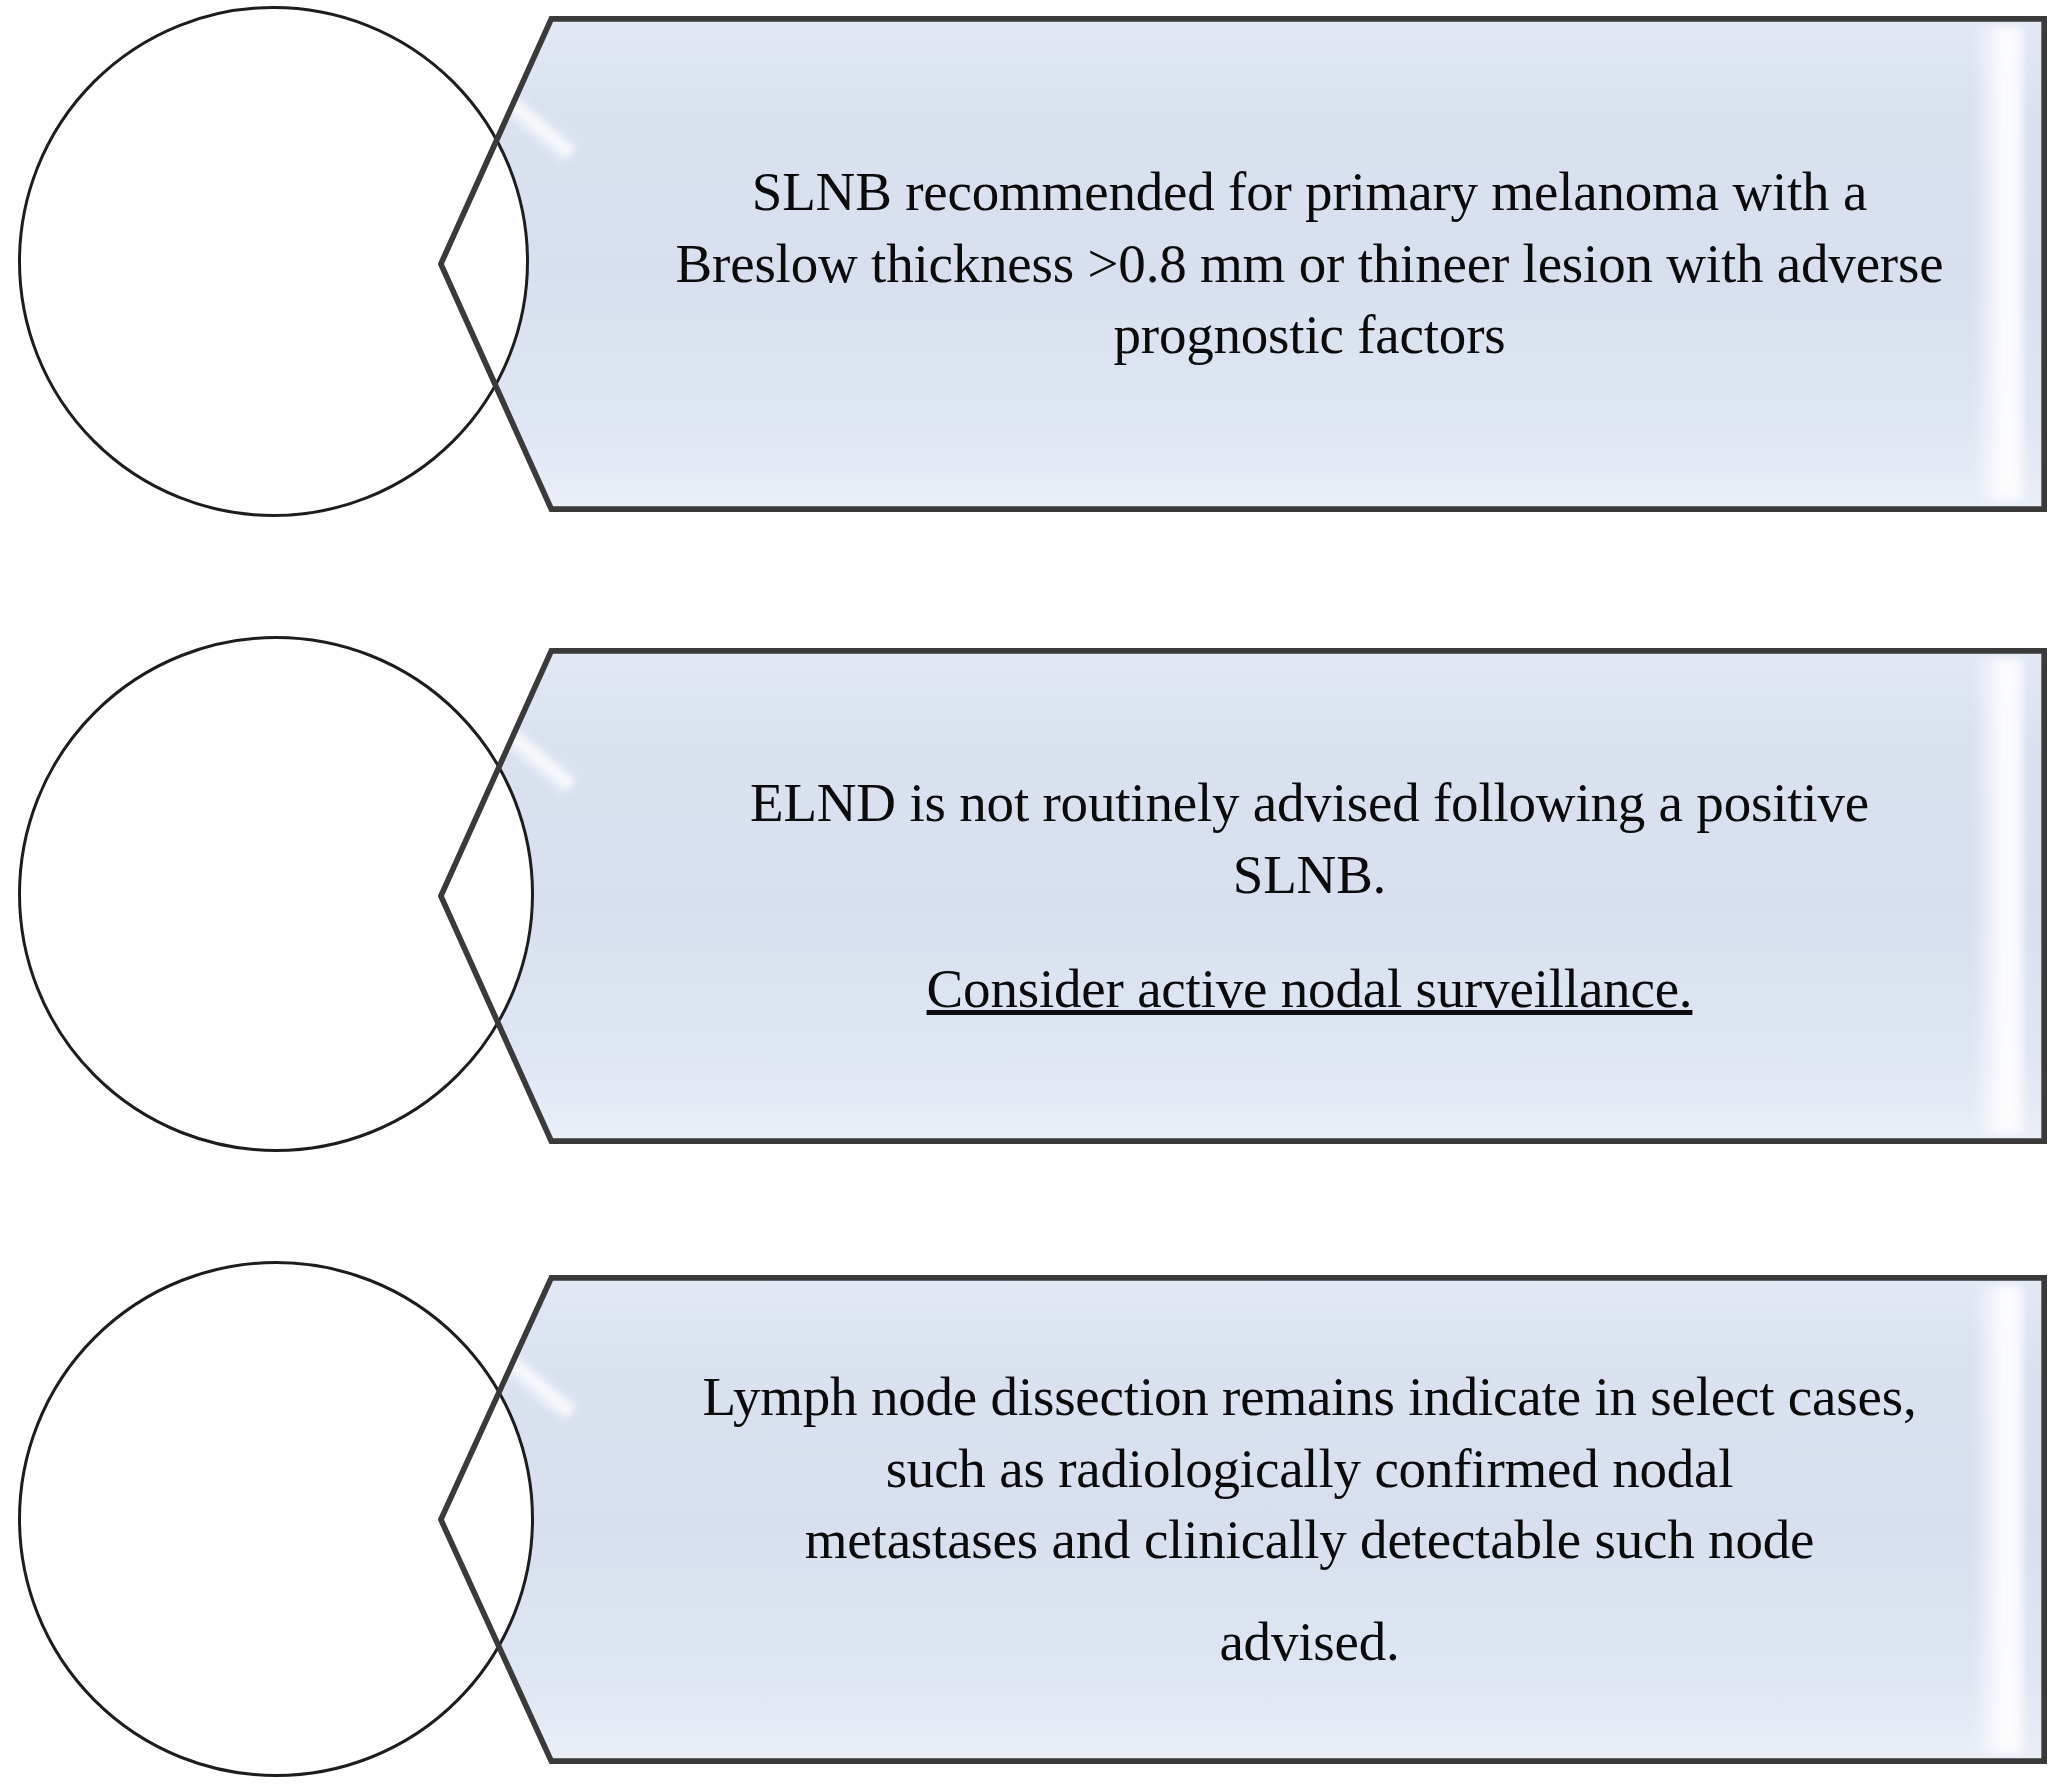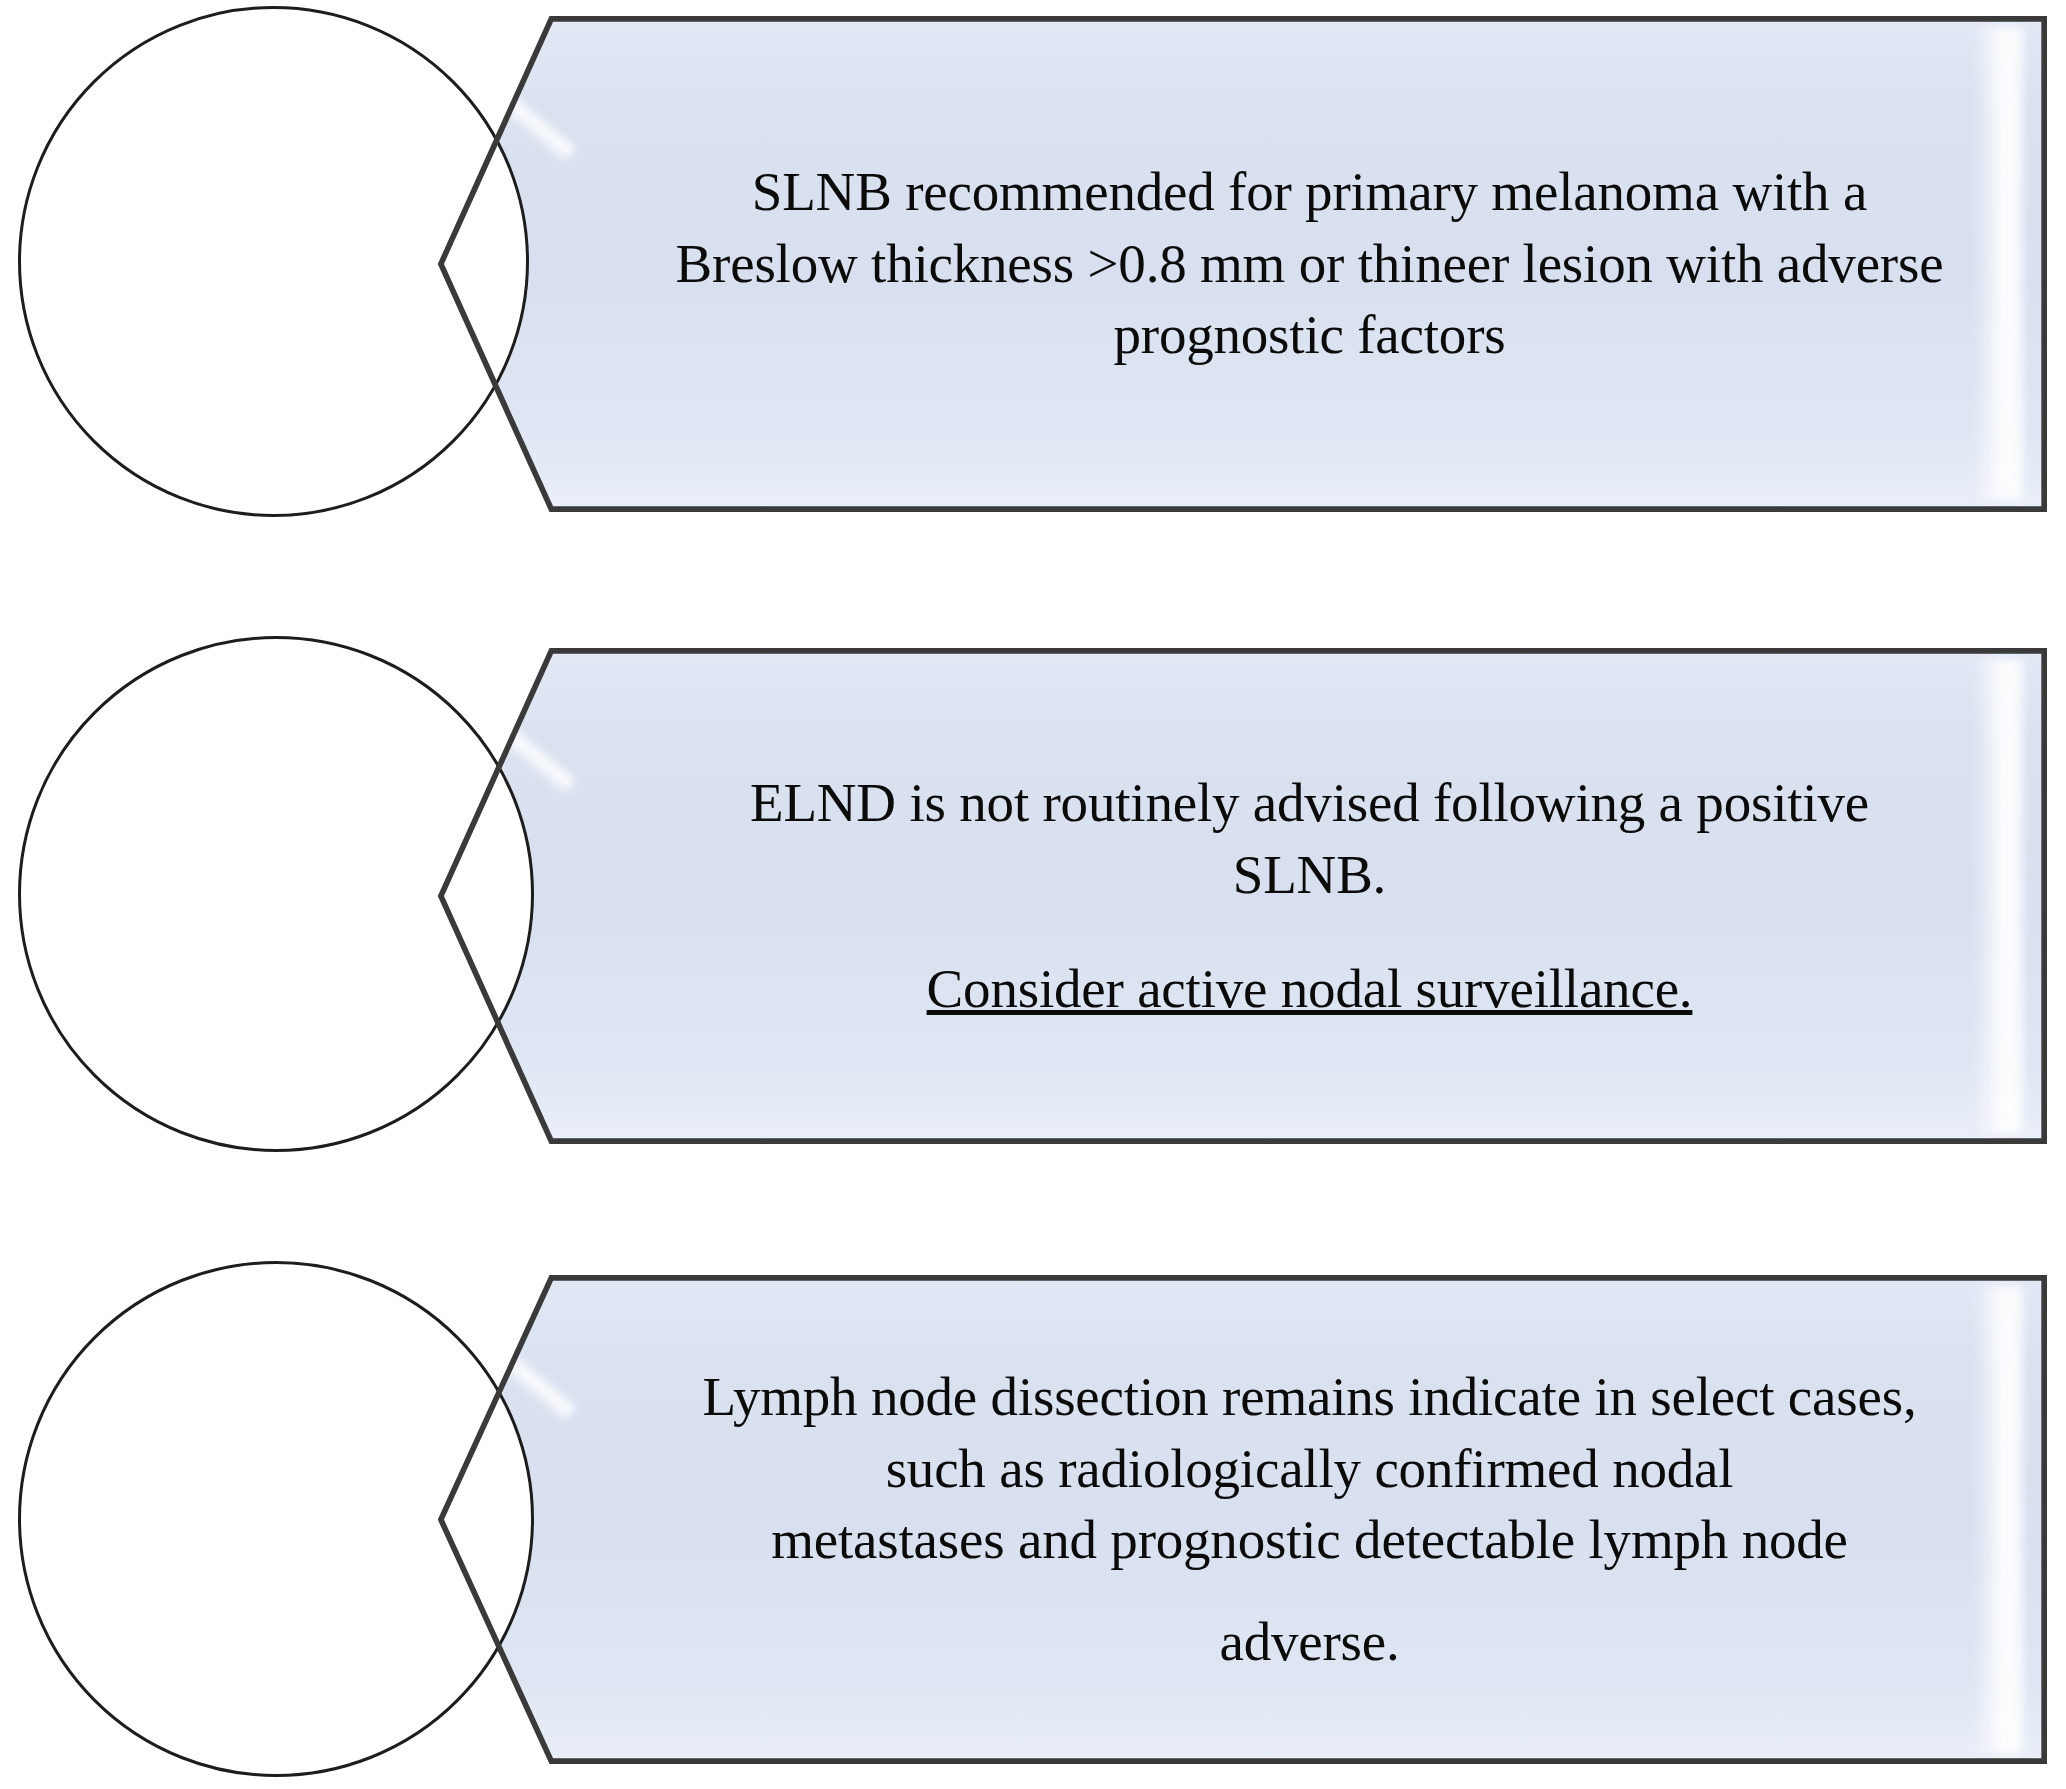--- a/index.html
+++ b/index.html
@@ -185,19 +185,19 @@
     </div>
 
     <svg class="banner-outline" style="left:438px; top:1275px; width:1609px; height:489px;" viewBox="0 0 2272 690" preserveAspectRatio="none">
       <path d="M160,4 L2268,4 L2268,686 L160,686 L4,345 Z" fill="none" stroke="#3a3a3a" stroke-width="8"></path>
     </svg>
 
     <div class="circle" style="left:18.4px; top:1261px; width:516px; height:516px;"></div>
 
     <div class="banner-text" style="left:601px; top:1275px; width:1417px; height:489px;">
       <p>Lymph node dissection remains indicate in select cases, such as radiologically confirmed nodal</p>
-      <p style="margin-top:0;">metastases and prognostic detectable lymph node</p>
-      <p style="margin-top:0.55em; font-weight:500;">adverse.</p>
+      <p style="margin-top:0;">metastases and clinically detectable such node</p>
+      <p style="margin-top:0.55em; font-weight:500;">advised.</p>
     </div>
   </div>
 
 </div>
 
 
 </body></html>

